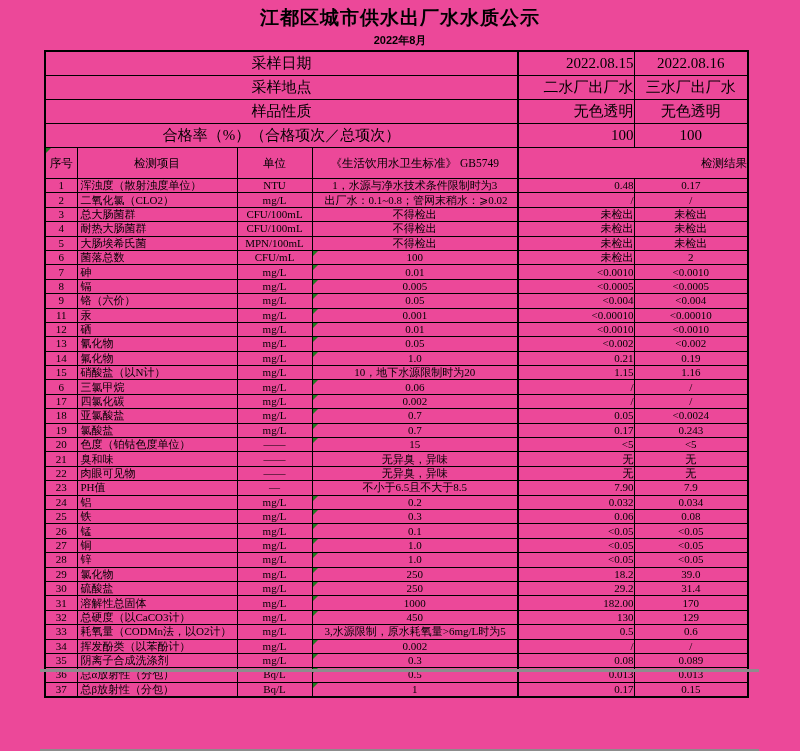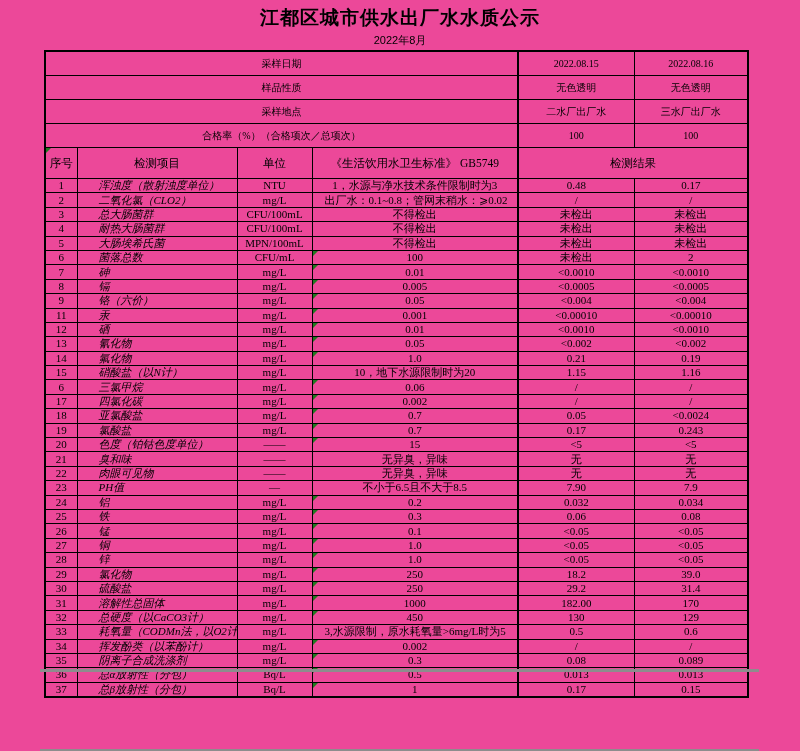--- a/index.html
+++ b/index.html
@@ -9,38 +9,38 @@
     font-family:"Liberation Serif","DejaVu Serif",serif;
   }
   .title {
     position:absolute; top:5px; left:0; width:100%; text-align:center;
     font-family:"Liberation Sans","DejaVu Sans",sans-serif;
     font-weight:bold; font-size:19px; letter-spacing:1px;
   }
   .subtitle {
     position:absolute; top:33px; left:0; width:100%; text-align:center;
     font-family:"Liberation Sans","DejaVu Sans",sans-serif;
-    font-weight:normal; font-size:11px;
+    font-weight:bold; font-size:11px;
   }
   table.wq {
     position:absolute; left:44px; top:50px; width:703px;
     border-collapse:collapse; table-layout:fixed;
     border:2px solid #000;
   }
   .wq td {
     position:relative; border:1px solid #000; padding:0;
     text-align:center; vertical-align:middle;
     overflow:hidden; white-space:nowrap;
   }
-  tr.info td { height:23px; font-size:10px; }
+  tr.info td { height:23px; font-size:15px; }
   tr.chead td { height:30px; font-size:11.5px; }
   tr.drow td { height:13.4px; font-size:11px; line-height:1; }
-  td.c-item { text-align:left; padding-left:21px;font-style:italic; }
+  td.c-item { text-align:left; padding-left:3px; }
   td.left { text-align:left; padding-left:12px; }
-  td.bl2 { border-left-width:2px; }
+  td.bl2 { border-left-width:2px;text-align:right; }
   .tri {
     position:absolute; top:0; left:0; width:0; height:0;
     border-top:5px solid #1f7a1f; border-right:5px solid transparent;
   }
   .divider { position:absolute; left:40px; width:719px; background:#8d8d8d; }
   #pb1 { top:669px; height:3px; }
   #pb2 { top:749px; height:2px; }
 </style>
 </head>
 <body>
@@ -58,28 +58,28 @@
         <col style="width:116px">
         <col style="width:114px">
     </colgroup>
     <tbody>
       <tr class="info">
         <td colspan="4">采样日期</td>
         <td class="bl2">2022.08.15</td>
         <td>2022.08.16</td>
       </tr>
       <tr class="info">
+        <td colspan="4">采样地点</td>
+        <td class="bl2">二水厂出厂水</td>
+        <td>三水厂出厂水</td>
+      </tr>
+      <tr class="info">
         <td colspan="4">样品性质</td>
         <td class="bl2">无色透明</td>
         <td>无色透明</td>
-      </tr>
-      <tr class="info">
-        <td colspan="4">采样地点</td>
-        <td class="bl2">二水厂出厂水</td>
-        <td>三水厂出厂水</td>
       </tr>
       <tr class="info">
         <td colspan="4">合格率（%）（合格项次／总项次）</td>
         <td class="bl2">100</td>
         <td>100</td>
       </tr>
       <tr class="chead">
         <td><span class="tri"></span><span>序号</span></td>
         <td>检测项目</td>
         <td>单位</td>

